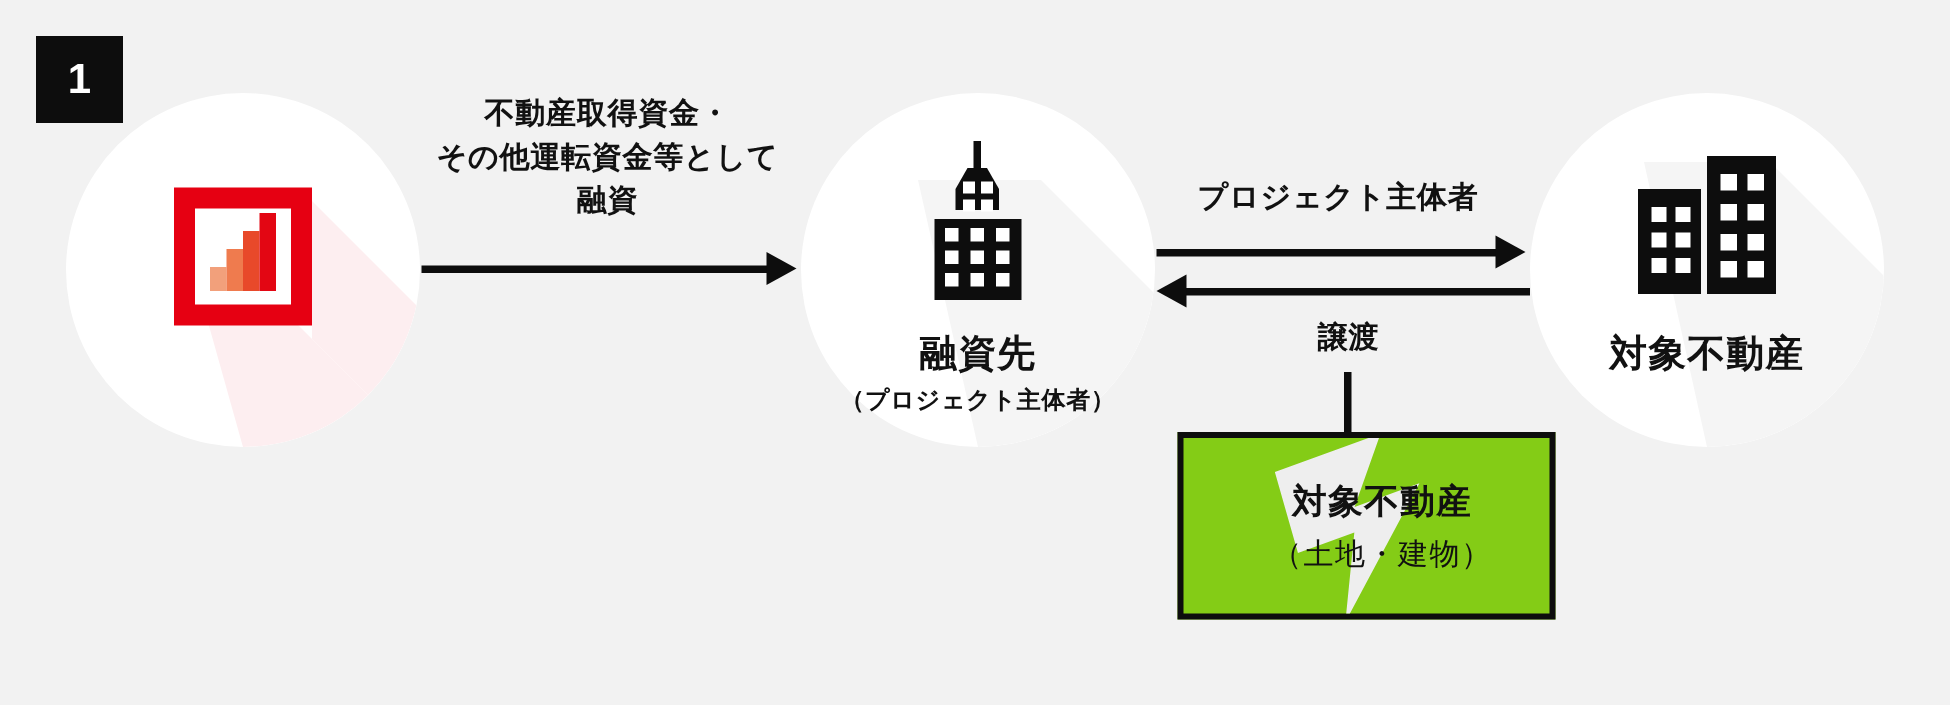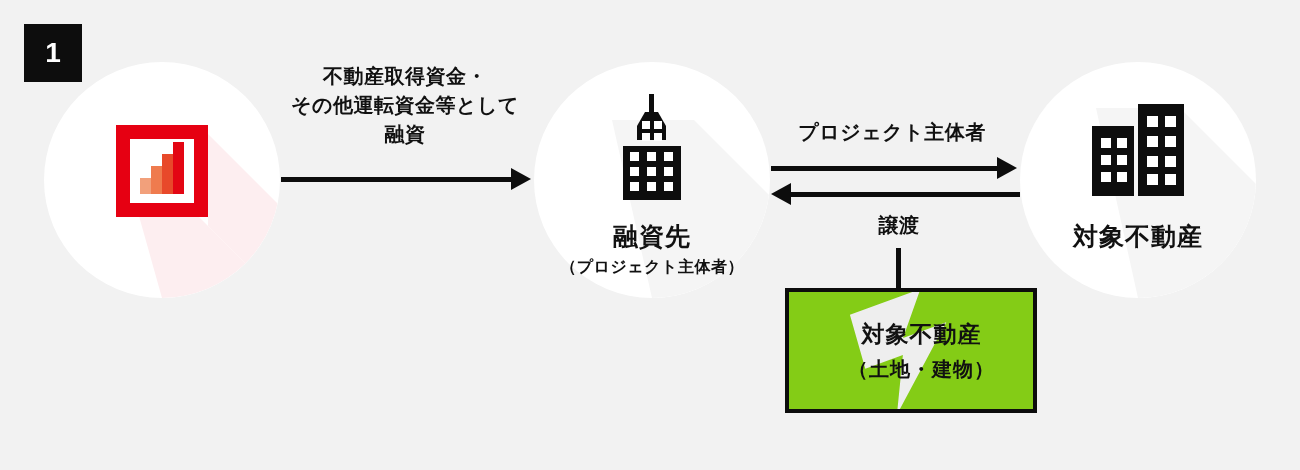--- a/index.html
+++ b/index.html
@@ -186,21 +186,21 @@
     gap: 6px;
   }
   .asset-title {
     font-size: 23px;
     font-weight: bold;
     letter-spacing: 1px;
     white-space: nowrap;
   }
   .asset-sub {
     font-size: 20px;
-    font-weight: bold;
+    font-weight: normal;
     letter-spacing: 1px;
     white-space: nowrap;
   }
   .asset-watermark {
     position: absolute;
     left: 50%;
     top: 50%;
     transform: translate(-50%, -50%) rotate(-20deg);
     z-index: 1;
     opacity: 1;

